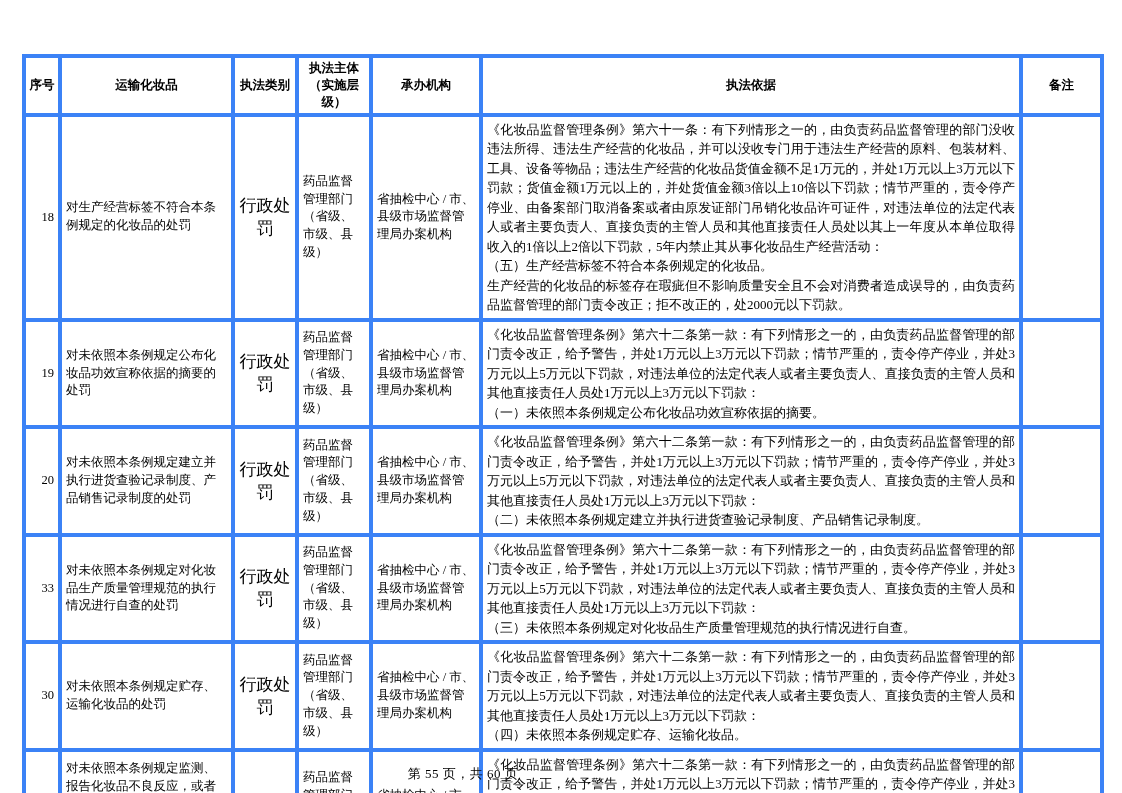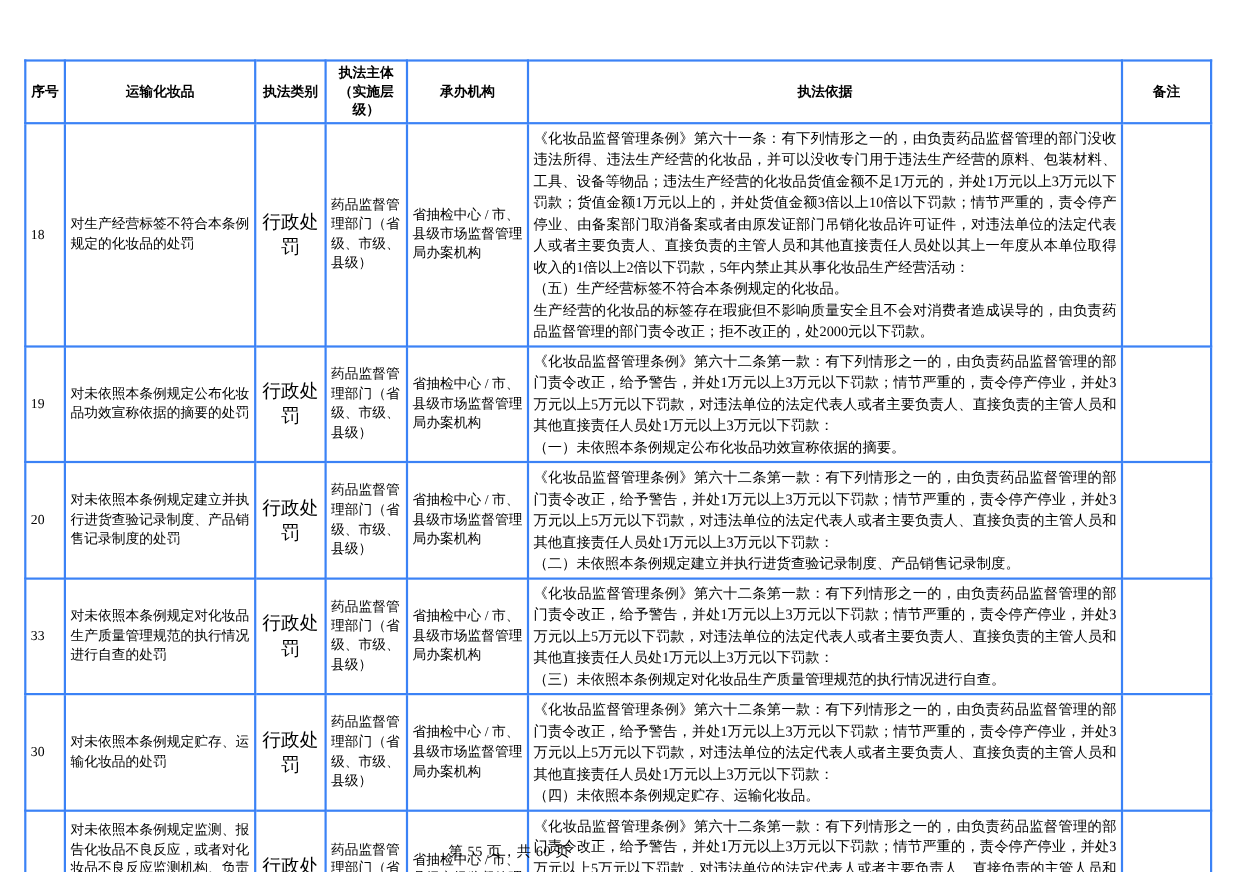--- a/index.html
+++ b/index.html
@@ -28,21 +28,21 @@
     top: 54px;
     width: 1078px;
   }
   table.law-table {
     border-collapse: collapse;
     width: 1078px;
     table-layout: fixed;
   }
   table.law-table th,
   table.law-table td {
-    border: 2px solid #3b82f6;
+    border: 4px solid #3b82f6;
     vertical-align: middle;
     padding: 3px 4px;
     box-sizing: border-box;
     font-family: Liberation Serif, serif;
   }
   table.law-table thead th {
     text-align: center;
     font-weight: bold;
     font-size: 12.5px;
     line-height: 1.35;
@@ -52,21 +52,21 @@
   
   col.c-seq { width: 36px; }
   col.c-name { width: 173px; }
   col.c-cat { width: 64px; }
   col.c-subject { width: 74px; }
   col.c-org { width: 110px; }
   col.c-basis { width: 540px; }
   col.c-remark { width: 81px; }
 
   td.seq {
-    text-align: left;
+    text-align: right;
     font-size: 12.5px;
   }
   td.name {
     font-size: 12.5px;
     line-height: 1.42;
     text-align: left;
     padding-left: 5px;
     padding-right: 3px;
   }
   td.cat {

